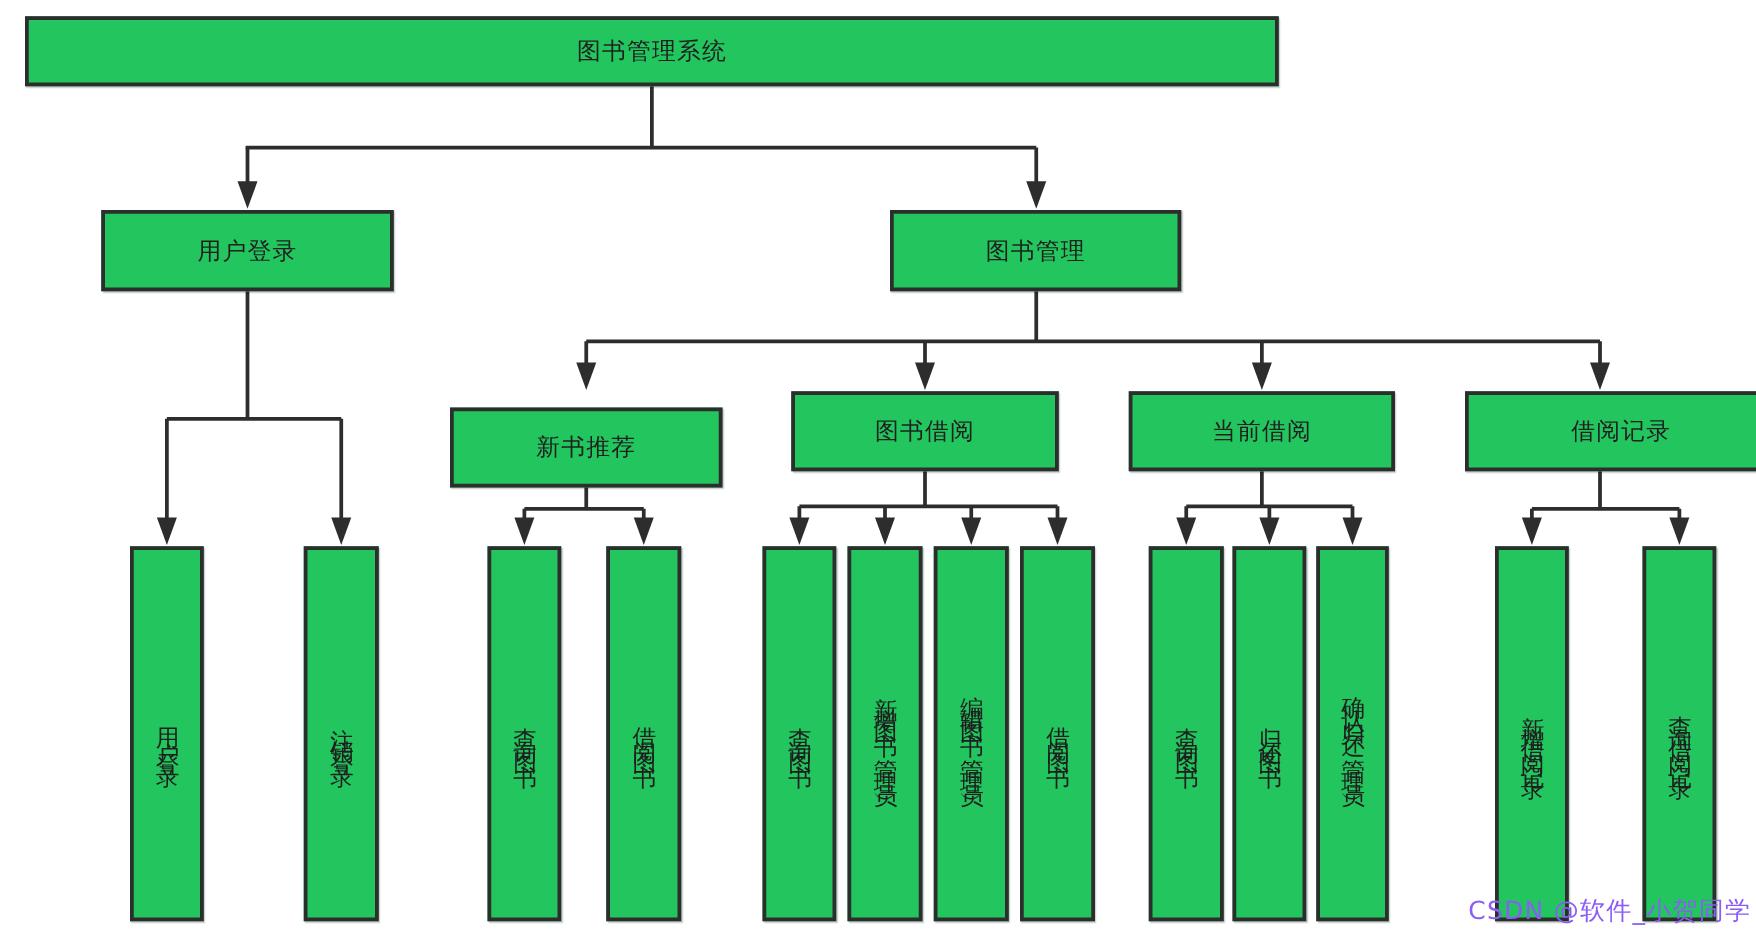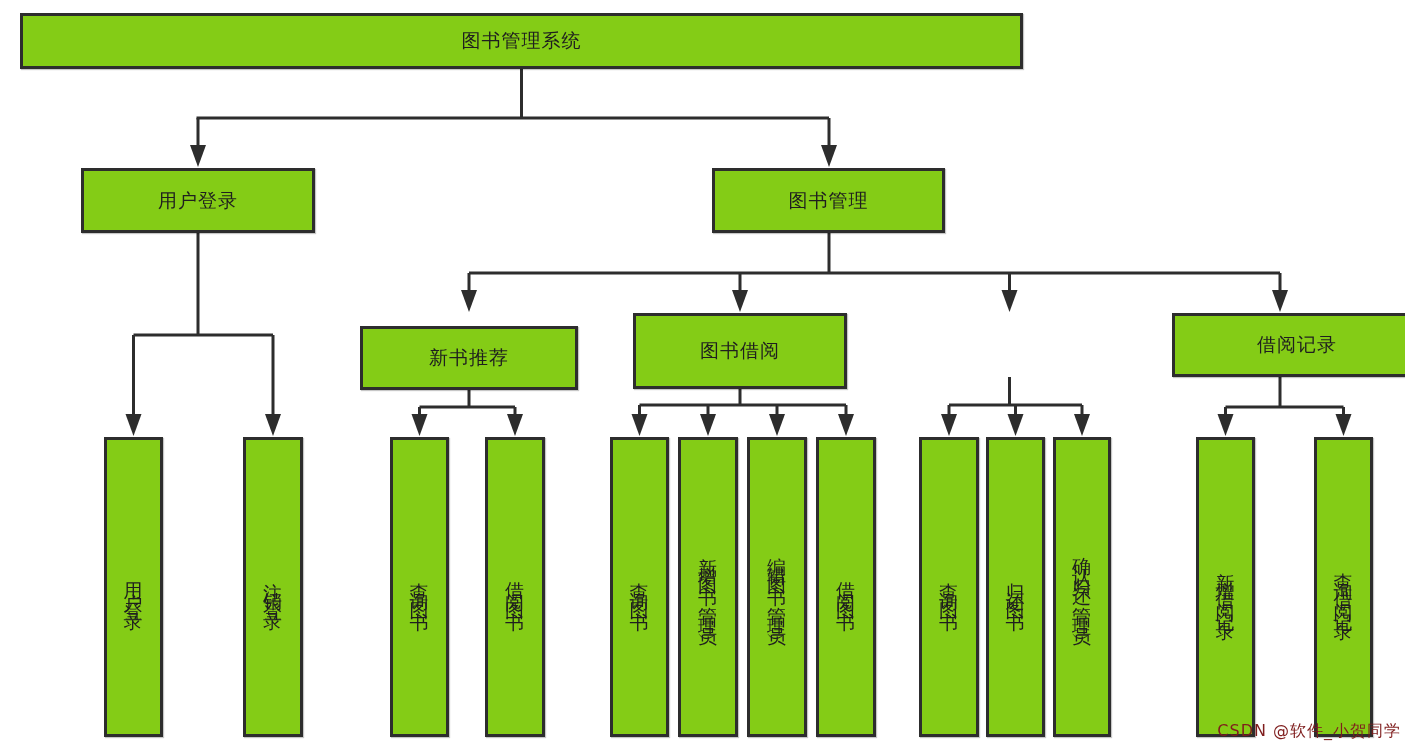--- a/index.html
+++ b/index.html
@@ -17,21 +17,21 @@
   }
   .connectors {
     position: absolute;
     left: 0;
     top: 0;
     z-index: 1;
   }
   .node {
     position: absolute;
     box-sizing: border-box;
-    background: #84cc16;
+    background: #22c55e;
     border: 3px solid #2d2d2d;
     box-shadow: 1px 1px 1px rgba(0,0,0,0.22);
     color: #1f1f1f;
     z-index: 2;
   }
   .hnode {
     display: flex;
     align-items: center;
     justify-content: center;
     font-size: 19px;
@@ -44,22 +44,22 @@
     writing-mode: vertical-rl;
     text-orientation: mixed;
     font-size: 19px;
     letter-spacing: 10px;
     line-height: 1;
   }
   .watermark {
     position: absolute;
     right: 4px;
     bottom: 5px;
-    font-size: 16px;
-    color: #7f1d1d;
+    font-size: 20px;
+    color: #8b5cf6;
     letter-spacing: 1px;
     z-index: 5;
     white-space: nowrap;
     margin-top: 42px;
   }
 </style>
 </head>
 <body>
 
 <div class="canvas">
@@ -136,21 +136,22 @@
       <polygon points="1335.5,414 1351.5,414 1343.5,436"></polygon>
     </g>
   </svg>
 
   <div class="node hnode" style="left:20px; top:13px; width:1003px; height:56px;">图书管理系统</div>
 
   <div class="node hnode" style="left:81px; top:168px; width:234px; height:65px;">用户登录</div>
   <div class="node hnode" style="left:712px; top:168px; width:233px; height:65px;text-align:center;">图书管理</div>
 
   <div class="node hnode" style="left:360px; top:326px; width:218px; height:64px;">新书推荐</div>
-  <div class="node hnode" style="left:633px; top:313px; width:214px; height:76px;">图书借阅</div>
+  <div class="node hnode" style="left:633px; top:313px; width:214px; height:64px;">图书借阅</div>
+  <div class="node hnode" style="left:903px; top:313px; width:213px; height:64px;">当前借阅</div>
   <div class="node hnode" style="left:1172px; top:313px; width:250px; height:64px;">借阅记录</div>
 
   <div class="node vnode" style="left:104px; top:437px; width:59px; height:300px;">用户登录</div>
   <div class="node vnode" style="left:243px; top:437px; width:60px; height:300px;">注销登录</div>
 
   <div class="node vnode" style="left:390px; top:437px; width:59px; height:300px;">查询图书</div>
   <div class="node vnode" style="left:485px; top:437px; width:60px; height:300px;">借阅图书</div>
 
   <div class="node vnode" style="left:610px; top:437px; width:59px; height:300px;">查询图书</div>
   <div class="node vnode" style="left:678px; top:437px; width:60px; height:300px;">新增图书（管理员）</div>

